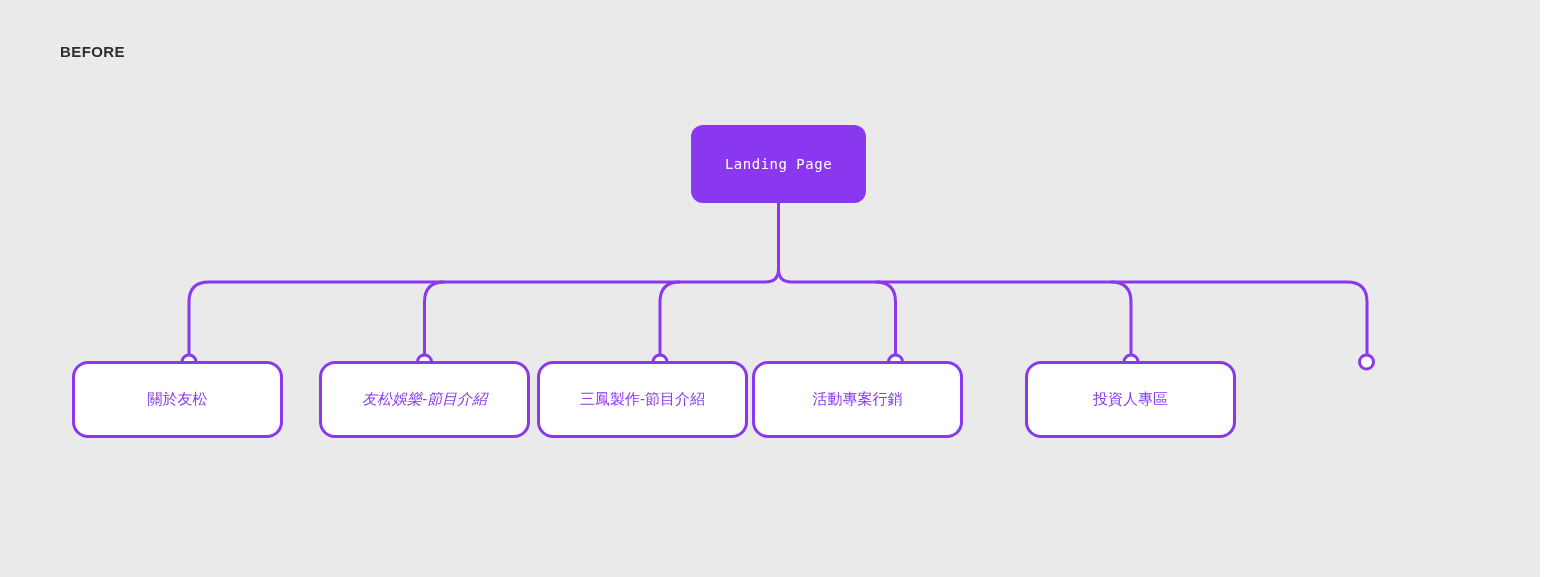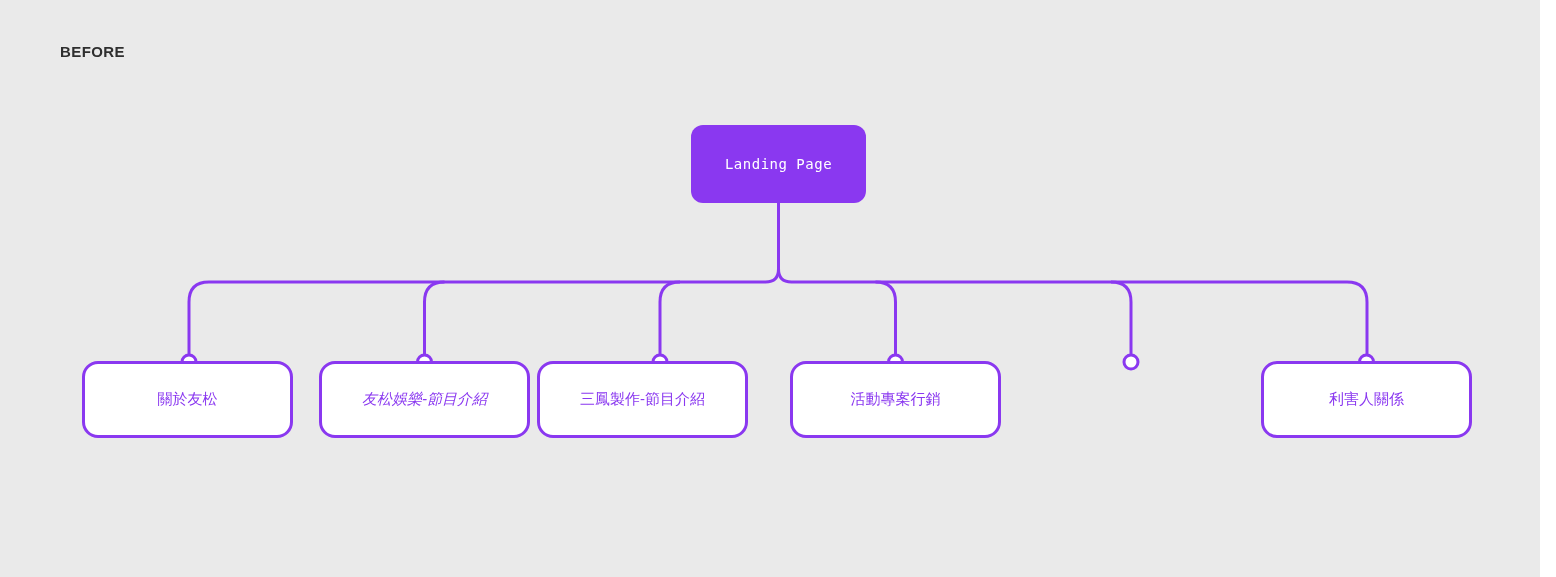--- a/index.html
+++ b/index.html
@@ -80,24 +80,24 @@
     border-radius: 16px;
     display: flex;
     align-items: center;
     justify-content: center;
   }
   .child-node .child-label {
     font-size: 15px;
     color: var(--child-text);
     white-space: nowrap;
   }
-  .child-1 { left: 82px; }
+  .child-1 { left: 72px; }
   .child-2 { left: 319px; font-style: italic; }
   .child-3 { left: 537px; }
-  .child-4 { left: 790px; }
+  .child-4 { left: 752px; }
   .child-5 { left: 1025px; }
   .child-6 { left: 1261px; }
 </style>
 </head>
 <body>
 
 <div class="canvas">
 
   <div class="canvas-label">BEFORE</div>
 
@@ -132,17 +132,17 @@
   </div>
   <div class="child-node child-2">
     <span class="child-label">友松娛樂-節目介紹</span>
   </div>
   <div class="child-node child-3">
     <span class="child-label">三鳳製作-節目介紹</span>
   </div>
   <div class="child-node child-4">
     <span class="child-label">活動專案行銷</span>
   </div>
-  <div class="child-node child-6">
-    <span class="child-label">利害人關係</span>
+  <div class="child-node child-5">
+    <span class="child-label">投資人專區</span>
   </div>
 
 </div>
 
 </body></html>

